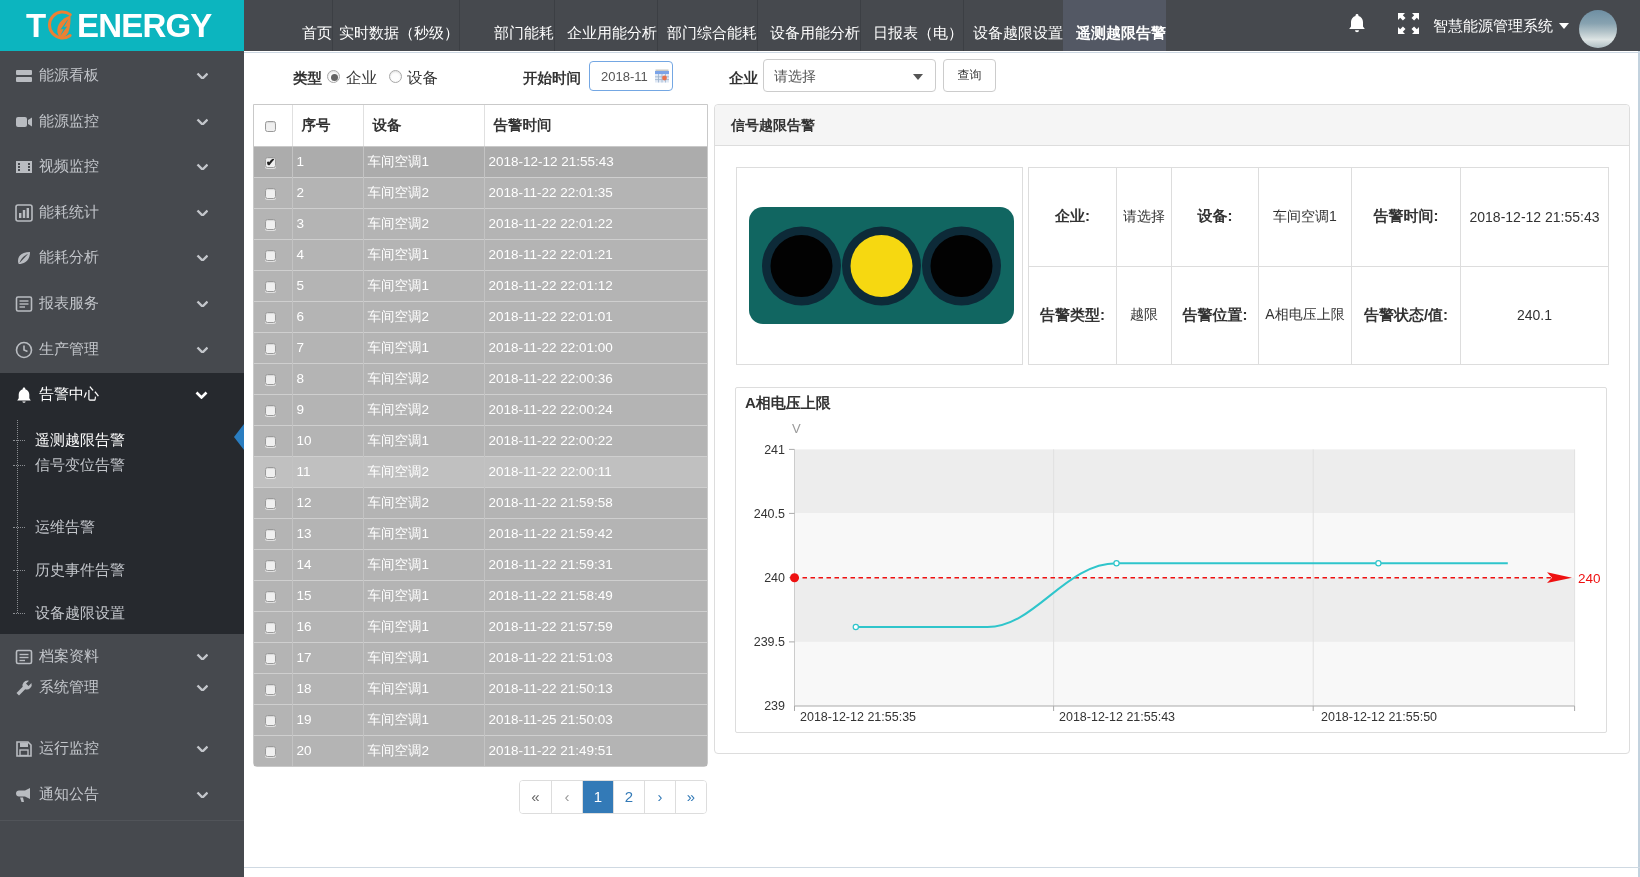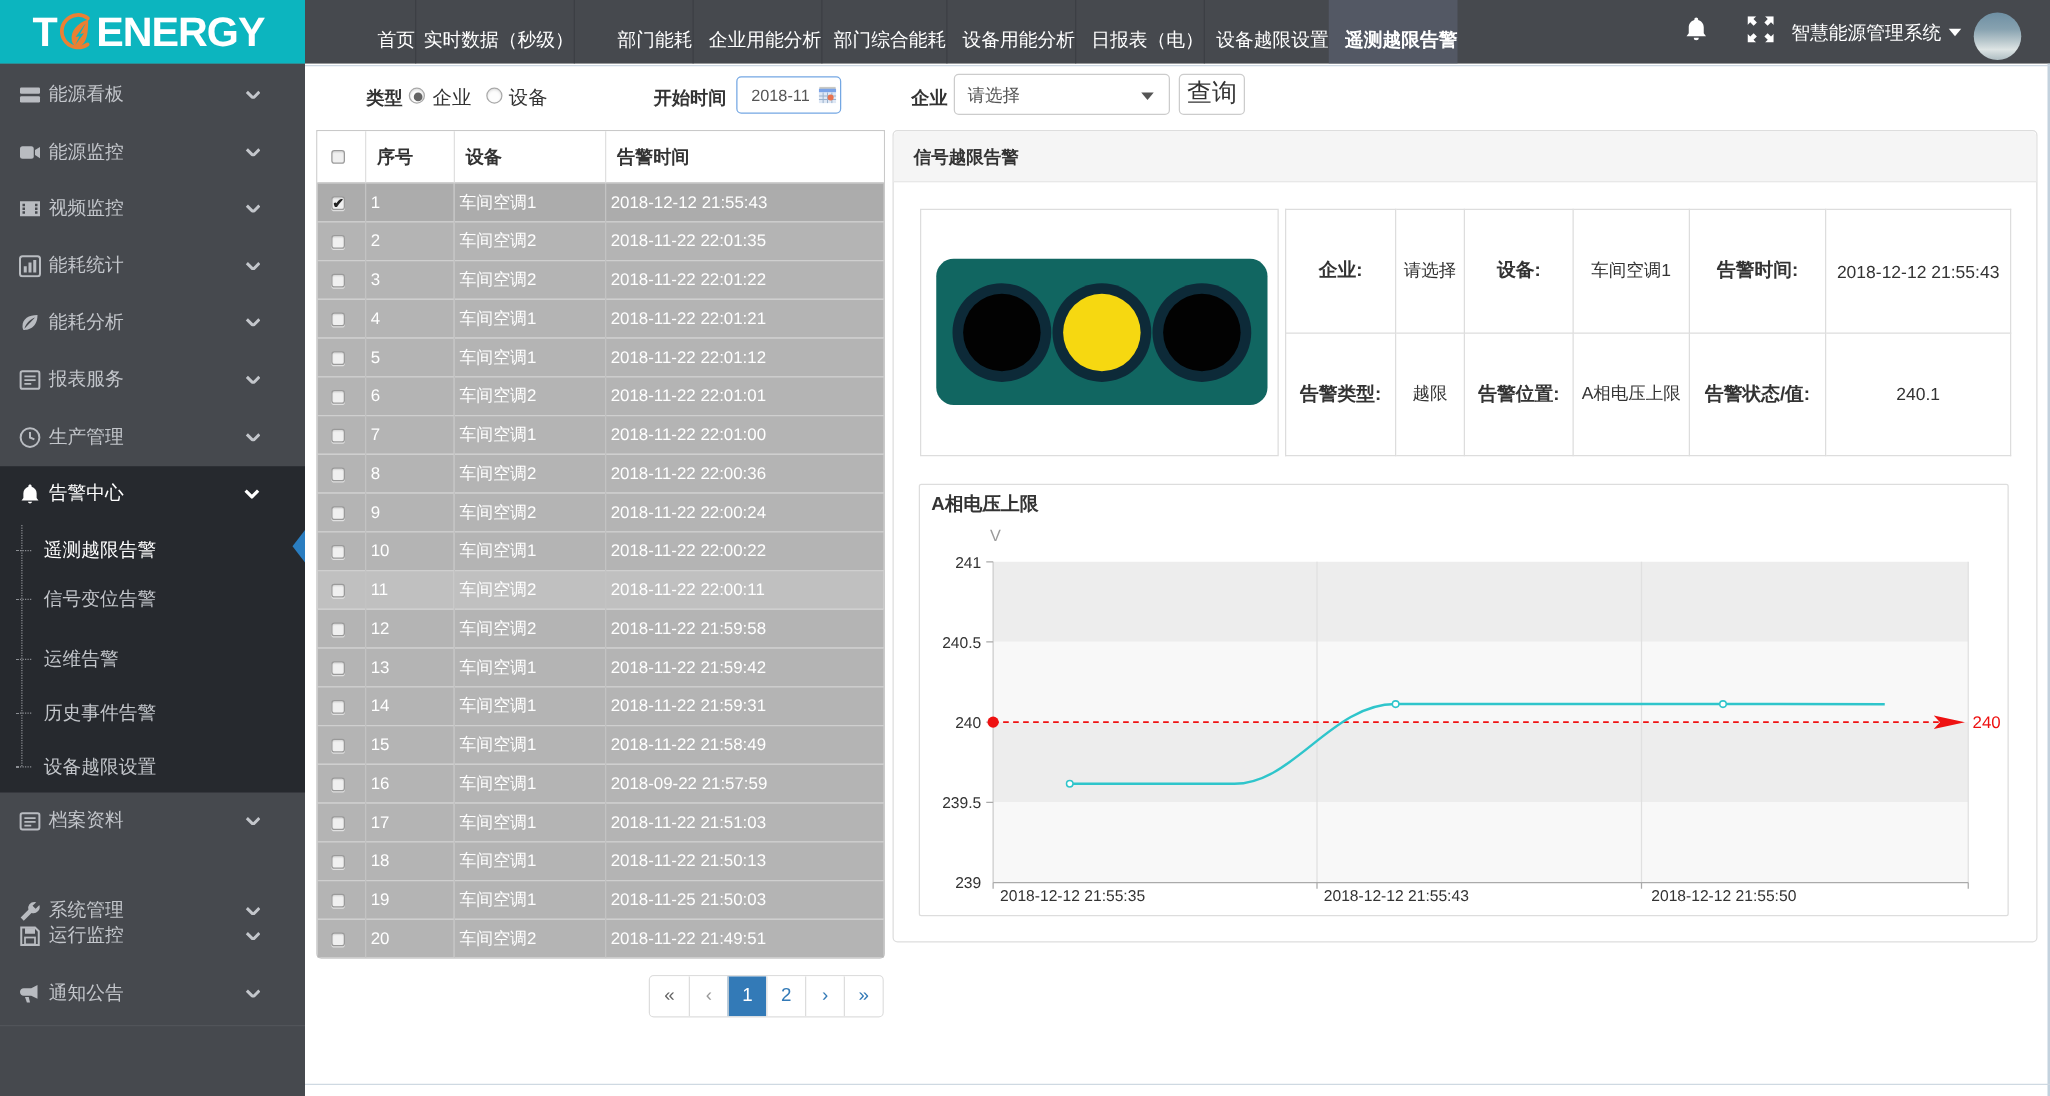--- a/index.html
+++ b/index.html
@@ -35,21 +35,21 @@
 
 .lbl { position:absolute; font-weight:bold; font-size:14.5px; color:#333; }
 .radio { position:absolute; width:13px; height:13px; border-radius:50%; border:1px solid #a8a8a8; background:#fdfdfd; box-shadow:inset 0 1px 2px rgba(0,0,0,0.12); }
 .radio.on::after { content:""; position:absolute; left:3px; top:3px; width:7px; height:7px; border-radius:50%; background:#646464; }
 .rlbl { position:absolute; font-size:15.5px; color:#333; }
 #dateinput { position:absolute; left:589px; top:61px; width:84px; height:30px; border:1px solid #74a7e3; border-radius:4px; background:#fff; }
 #dateinput .v { position:absolute; left:11px; top:7px; font-size:13px; color:#555; }
 #select1 { position:absolute; left:763px; top:59px; width:173px; height:33px; border:1px solid #ccc; border-radius:4px; background:#fff; }
 #select1 .v { position:absolute; left:10px; top:8px; font-size:14px; color:#555; }
 #select1 .caret { position:absolute; right:12px; top:14px; width:0; height:0; border-left:5px solid transparent; border-right:5px solid transparent; border-top:6px solid #555; }
-#qbtn { position:absolute; left:943px; top:59px; width:53px; height:33px; border:1px solid #ccc; border-radius:4px; background:#fff; font-size:20px; color:#333; text-align:center; line-height:31px; }
+#qbtn { position:absolute; left:943px; top:59px; width:53px; height:33px; border:1px solid #ccc; border-radius:4px; background:#fff; font-size:12px; color:#333; text-align:center; line-height:31px; }
 
 #dtable { position:absolute; left:253px; top:104px; width:455px; border:1px solid #c9c9c9; border-radius:0 0 4px 4px; }
 #dtable table { border-collapse:collapse; width:100%; table-layout:fixed; }
 #dtable th { background:#fff; color:#333; font-size:14.5px; font-weight:bold; text-align:left; height:41px; padding-left:9px; border-right:1px solid #e0e0e0; border-bottom:1px solid #c9c9c9; }
 #dtable td { background:#b4b4b4; color:#fff; font-size:13.5px; height:31px; padding-left:4px; border-right:1px solid #c3c3c3; border-top:1px solid #cfcfcf; }
 #dtable tr.sel td { background:#acacac; }
 #dtable tr.hov td { background:#c0c0c0; }
 #dtable td:last-child, #dtable th:last-child { border-right:none; }
 #dtable td:first-child, #dtable th:first-child { padding-left:11px; }
 .cb { display:inline-block; width:11px; height:11px; border-radius:2.5px; border:1px solid #9a9a9a; background:#f0f0f0; box-shadow:inset 0 1px 1px rgba(0,0,0,0.1), 0 1px 0 rgba(255,255,255,0.6); vertical-align:middle; position:relative; }
@@ -213,21 +213,21 @@
       <span class="chev">
         <svg width="13" height="8" viewBox="0 0 13 8">
           <polyline points="1.5,1.5 6.5,6.5 11.5,1.5" fill="none" stroke="#fff" stroke-width="2.6"></polyline>
         </svg>
       </span>
     </div>
     <div class="sub active" style="top:419px;">
       <span style="position:absolute;left:13px;top:21px;width:12px;border-top:1px dotted #8a8d92;"></span>
       <span class="txt">遥测越限告警</span>
     </div>
-    <div class="sub" style="top:458px;">
+    <div class="sub" style="top:444px;">
       <span style="position:absolute;left:13px;top:21px;width:12px;border-top:1px dotted #8a8d92;"></span>
       <span class="txt">信号变位告警</span>
     </div>
     <div class="sub" style="top:505.6px;">
       <span style="position:absolute;left:13px;top:21px;width:12px;border-top:1px dotted #8a8d92;"></span>
       <span class="txt">运维告警</span>
     </div>
     <div class="sub" style="top:548.9px;">
       <span style="position:absolute;left:13px;top:21px;width:12px;border-top:1px dotted #8a8d92;"></span>
       <span class="txt">历史事件告警</span>
@@ -245,21 +245,21 @@
             <line x1="4.5" y1="12.5" x2="10" y2="12.5"></line>
           </g>
         </svg></span>
       <span class="txt">档案资料</span>
       <span class="chev">
         <svg width="12" height="7" viewBox="0 0 12 7">
           <polyline points="1.5,1.5 6.5,6.5 11.5,1.5" fill="none" stroke="#c3c6cb" stroke-width="2.4"></polyline>
         </svg>
       </span>
     </div>
-    <div class="sitem" style="top:706px;padding-left:12px;">
+    <div class="sitem" style="top:665px;padding-left:12px;">
       <span class="ic"><svg width="18" height="18" viewBox="0 0 18 18" fill="#b9bcc1">
           <path d="M12.5 1.5 a5 5 0 0 0 -4.8 6.3 L1.5 14 L4 16.5 L10.2 10.3 a5 5 0 0 0 6.3 -6.3 L13.5 7 L11 4.5 L14 1.8 a5 5 0 0 0 -1.5 -0.3 Z"></path>
         </svg></span>
       <span class="txt">系统管理</span>
       <span class="chev">
         <svg width="12" height="7" viewBox="0 0 12 7">
           <polyline points="1.5,1.5 6.5,6.5 11.5,1.5" fill="none" stroke="#c3c6cb" stroke-width="2.4"></polyline>
         </svg>
       </span>
     </div>
@@ -418,21 +418,21 @@
         <tr class="">
           <td><span class="cb"></span></td>
           <td>15</td>
           <td>车间空调1</td>
           <td>2018-11-22 21:58:49</td>
         </tr>
         <tr class="">
           <td><span class="cb"></span></td>
           <td>16</td>
           <td>车间空调1</td>
-          <td>2018-09-22 21:57:59</td>
+          <td>2018-11-22 21:57:59</td>
         </tr>
         <tr class="">
           <td><span class="cb"></span></td>
           <td>17</td>
           <td>车间空调1</td>
           <td>2018-11-22 21:51:03</td>
         </tr>
         <tr class="">
           <td><span class="cb"></span></td>
           <td>18</td>

